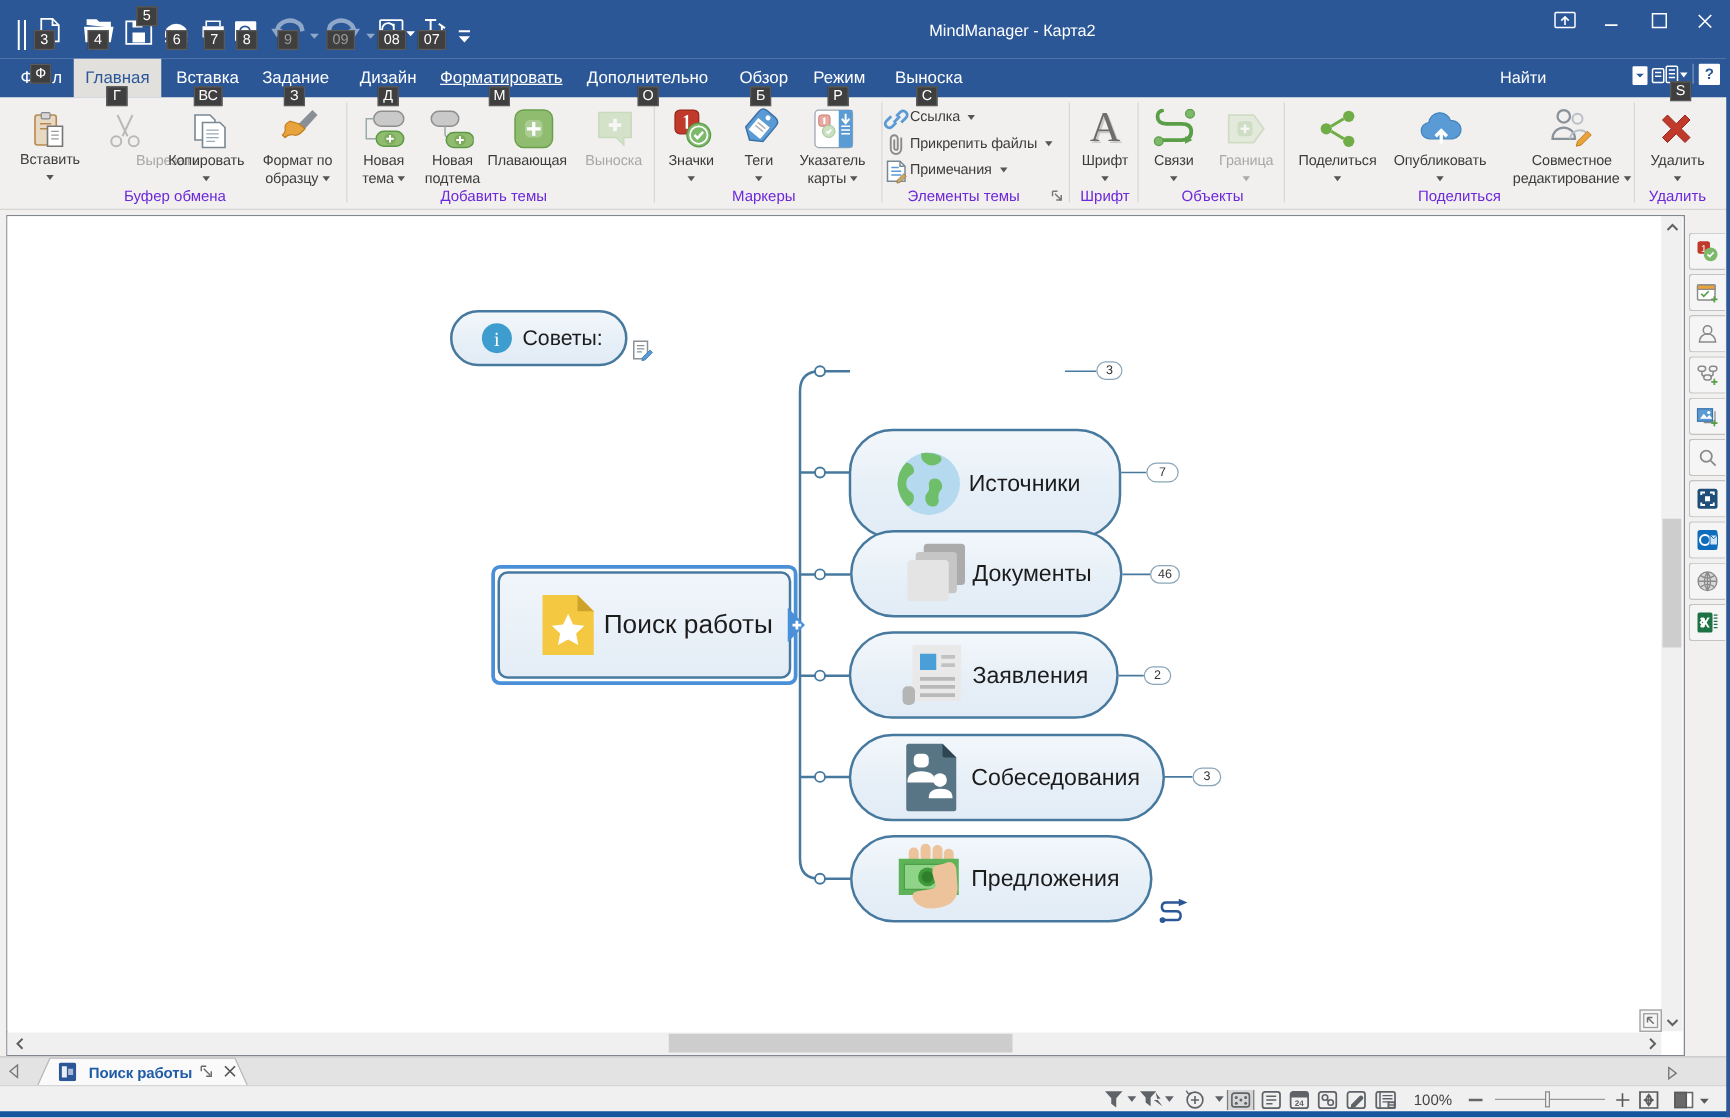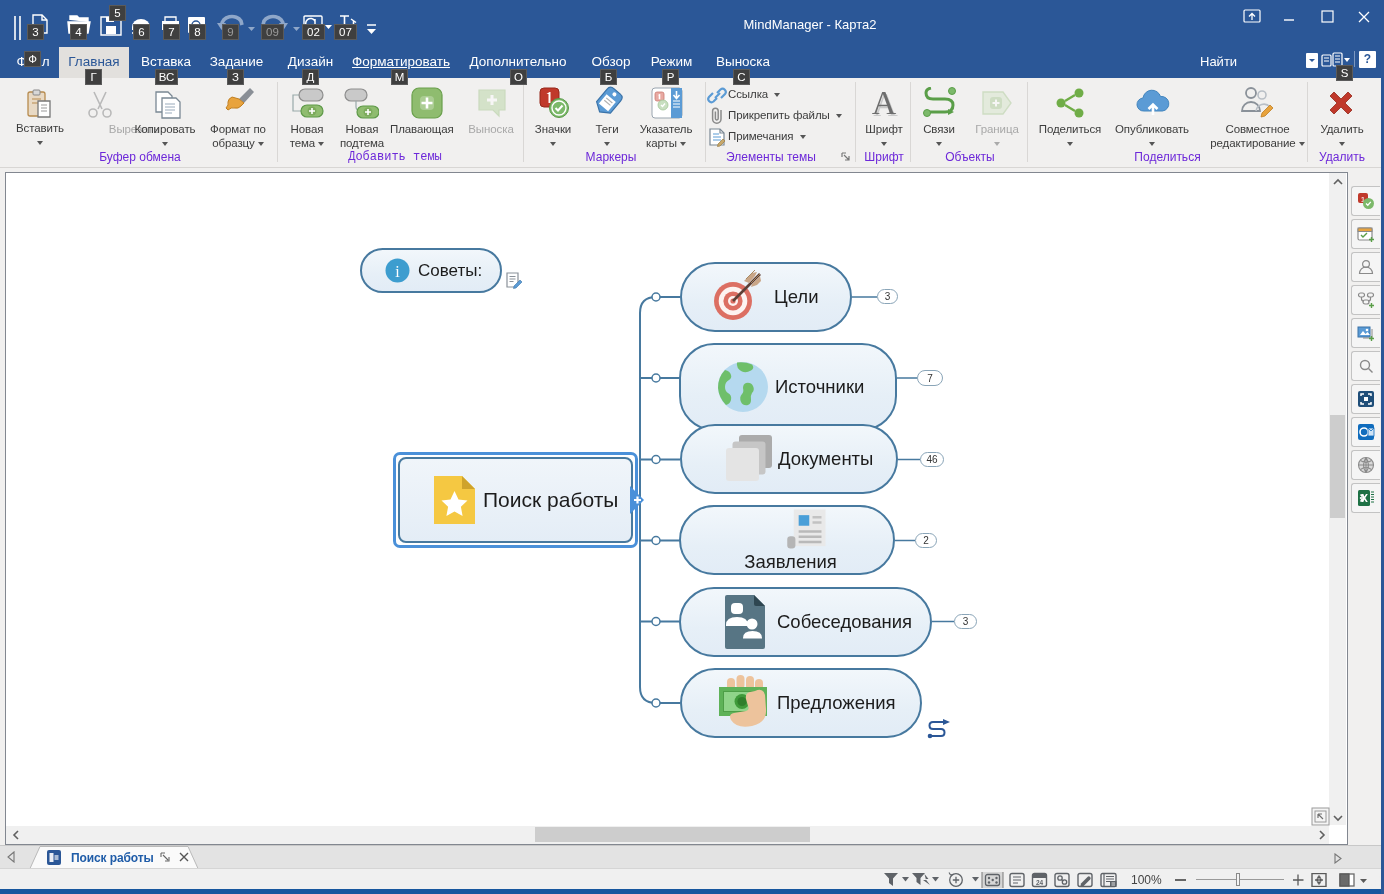--- a/index.html
+++ b/index.html
@@ -101,21 +101,21 @@
   </div>
 
   <div class="keytip" style="left:27px;top:24px;width:17px;">3</div>
   <div class="keytip" style="left:70px;top:24px;width:17px;">4</div>
   <div class="keytip" style="left:109px;top:5px;width:17px;">5</div>
   <div class="keytip" style="left:133px;top:24px;width:17px;">6</div>
   <div class="keytip" style="left:163px;top:24px;width:17px;">7</div>
   <div class="keytip" style="left:189px;top:24px;width:17px;">8</div>
   <div class="keytip" style="left:222px;top:24px;width:17px;color:#9b9b9b;">9</div>
   <div class="keytip" style="left:261px;top:24px;width:23px;color:#9b9b9b;">09</div>
-  <div class="keytip" style="left:302px;top:24px;width:23px;">02</div>
+  <div class="keytip" style="left:302px;top:24px;width:23px;">08</div>
   <div class="keytip" style="left:334px;top:24px;width:23px;">07</div>
   <div id="tabrow">
     <div class="rtab" style="left:8px;width:50px;">Файл</div>
     <div class="rtab active" style="left:59px;width:70px;">Главная</div>
     <div class="rtab" style="left:135px;width:62px;">Вставка</div>
     <div class="rtab" style="left:203px;width:67px;">Задание</div>
     <div class="rtab" style="left:282px;width:57px;">Дизайн</div>
     <div class="rtab" style="left:350px;width:102px;text-decoration:underline;">Форматировать</div>
     <div class="rtab" style="left:466px;width:104px;">Дополнительно</div>
     <div class="rtab" style="left:585px;width:52px;">Обзор</div>
@@ -203,21 +203,21 @@
       <rect x="2" y="2" width="30" height="30" rx="7" fill="#8fbc6f" stroke="#6aa04c" stroke-width="1.2"></rect>
       <rect x="10" y="10" width="14" height="14" rx="4" fill="#fff" opacity="0.25"></rect>
       <path d="M17 11.5 v11 M11.5 17 h11" stroke="#fff" stroke-width="2.6"></path>
     </svg>
     <div class="btxt" style="left:390px;top:44px;width:60px;">Плавающая</div>
     <svg class="icn" style="left:475px;top:8px" width="34" height="34" viewBox="0 0 34 34" opacity="0.45">
       <path d="M4 4 h26 v20 h-6 v6 l-6 -6 h-14 z" fill="#b2d39c" stroke="#9cc184" stroke-width="1.2"></path>
       <path d="M17 9 v10 M12 14 h10" stroke="#fff" stroke-width="3"></path>
     </svg>
     <div class="btxt dis" style="left:460px;top:44px;width:62px;">Выноска</div>
-    <div class="glabel" style="left:330px;width:130px;font-family:Liberation Mono, monospace;">Добавить темы</div>
+    <div class="glabel" style="left:330px;width:130px;">Добавить темы</div>
 
     <svg class="icn" style="left:537px;top:8px" width="34" height="34" viewBox="0 0 34 34">
       <rect x="3" y="2" width="19" height="19" rx="4" fill="#c0392b" stroke="#96281b" stroke-width="1"></rect>
       <path d="M12.5 6 l-3 2 h2 v9 h2 v-11 z" fill="#fff"></path>
       <circle cx="22" cy="22" r="9.5" fill="#7cb96a" stroke="#5a9a48" stroke-width="1"></circle>
       <circle cx="22" cy="22" r="7" fill="none" stroke="#fff" stroke-width="1.4"></circle>
       <path d="M18.5 22 l2.5 2.5 l4.5 -5" stroke="#fff" stroke-width="2" fill="none"></path>
     </svg>
     <div class="btxt" style="left:523px;top:44px;width:60px;">Значки<br><span class="drop"></span></div>
     <svg class="icn" style="left:591px;top:7px" width="34" height="34" viewBox="0 0 34 34">
@@ -351,52 +351,38 @@
         <path d="M30 2 l13 13 h-13 z" fill="#cfa32b"></path>
         <path d="M22.5 17 l4 8.5 9 1 -6.6 6.3 1.7 9.2 -8.1 -4.5 -8.1 4.5 1.7 -9.2 -6.6 -6.3 9 -1 z" fill="#fff"></path>
       </svg>
       <span class="ptxt" style="margin-left:6px;font-size:21px;">Поиск работы</span>
     </div>
     <svg style="position:absolute;left:624px;top:313px" width="16" height="28" viewBox="0 0 16 28">
       <path d="M0 0 L0 28 L5 23 L14 14 L5 5 Z" fill="#4a90d9"></path>
       <path d="M4 14 h7 M7.5 10.5 v7" stroke="#fff" stroke-width="2.2"></path>
     </svg>
 
-    <div class="pill" style="left:674px;top:89px;width:172px;height:70px;">
-      <svg style="margin-left:28px" width="56" height="56" viewBox="0 0 56 56">
-        <circle cx="23" cy="32" r="19" fill="#dc6f63"></circle>
-          <circle cx="23" cy="32" r="14.3" fill="#fdf3f1"></circle>
-          <circle cx="23" cy="32" r="9.6" fill="#dc6f63"></circle>
-          <circle cx="23" cy="32" r="5" fill="#fdf3f1"></circle>
-          <circle cx="23" cy="32" r="2.6" fill="#dc6f63"></circle>
-        <path d="M23 32 L50 5" stroke="#5d4037" stroke-width="2.6"></path>
-        <path d="M34 12 l8 -8 5 -1 -2 4 -6 7 z" fill="#c9a687"></path>
-        <path d="M42 15 l8 -8 1 5 -4 4 -6 2 z" fill="#c9a687"></path>
-        <path d="M36 10 l9 -9 M41 14 l9 -9" stroke="#a88a64" stroke-width="1"></path>
-      </svg>
-      <span class="ptxt" style="margin-left:8px;">Цели</span>
-    </div>
     <div class="pill" style="left:673px;top:170px;width:218px;height:88px;">
       <svg style="margin-left:36px" width="52" height="52" viewBox="0 0 52 52">
         <circle cx="26" cy="26" r="25" fill="#b5d9ef"></circle>
         <path d="M20 1.5 q8 -1 15 2 q3 3.5 -1 6 q-5 3 -9 1 q-6 -3 -5 -9 z" fill="#6fbf6a"></path>
         <path d="M8 9 q5 1 6 5 q1 3 -2 5 q-4 2 -4 7 q0 4 3 6 q4 2 3 7 q-1 4 -5 5 q-7 -7 -8 -17 q0 -11 7 -18 z" fill="#6fbf6a"></path>
         <path d="M29 22 q5 -1 7 3 q2 4 -1 7 q-2 3 -1 7 q0 4 -3 5 q-5 1 -7 -3 q-2 -5 1 -8 q2 -2 1 -6 q0 -4 3 -5 z" fill="#6fbf6a"></path>
       </svg>
       <span class="ptxt" style="margin-left:6px;">Источники</span>
     </div>
     <div class="pill" style="left:674px;top:251px;width:218px;height:70px;">
       <svg style="margin-left:42px" width="50" height="50" viewBox="0 0 50 50">
         <rect x="15" y="1" width="33" height="33" rx="3" fill="#ababab"></rect>
         <rect x="8.5" y="7.5" width="33" height="33" rx="3" fill="#c6c6c6"></rect>
         <rect x="2" y="14" width="33" height="33" rx="3" fill="#e4e4e4"></rect>
       </svg>
       <span class="ptxt" style="margin-left:4px;">Документы</span>
     </div>
-    <div class="pill" style="left:673px;top:332px;width:216px;height:70px;flex-direction:column;">
+    <div class="pill" style="left:673px;top:332px;width:216px;height:70px;">
       <svg style="margin-left:38px" width="52" height="54" viewBox="0 0 52 54">
         <rect x="11" y="3" width="39" height="45" fill="#e9e9e9"></rect>
         <rect x="17" y="10" width="13" height="13" fill="#4a9fd8"></rect>
         <path d="M34 12.5 h11 M34 19 h11" stroke="#c2c2c2" stroke-width="3"></path>
         <path d="M17 30 h28 M17 36.5 h28 M17 43 h28" stroke="#b9b9b9" stroke-width="3"></path>
         <rect x="3" y="36" width="10" height="15" rx="4" fill="#b5b5b5"></rect>
       </svg>
       <span class="ptxt" style="margin-left:7px;">Заявления</span>
     </div>
     <div class="pill" style="left:673px;top:414px;width:253px;height:70px;">

